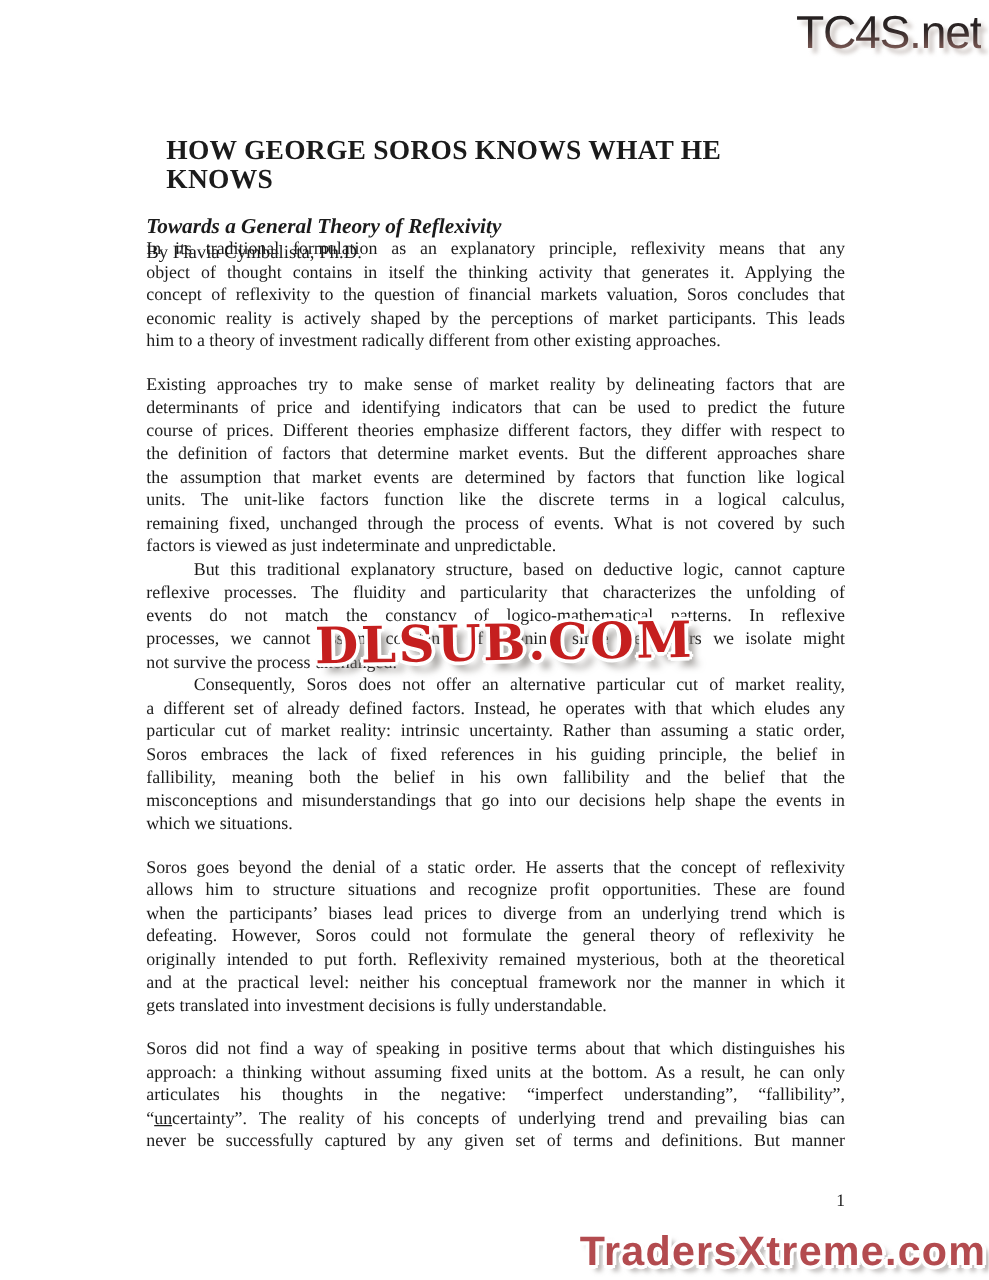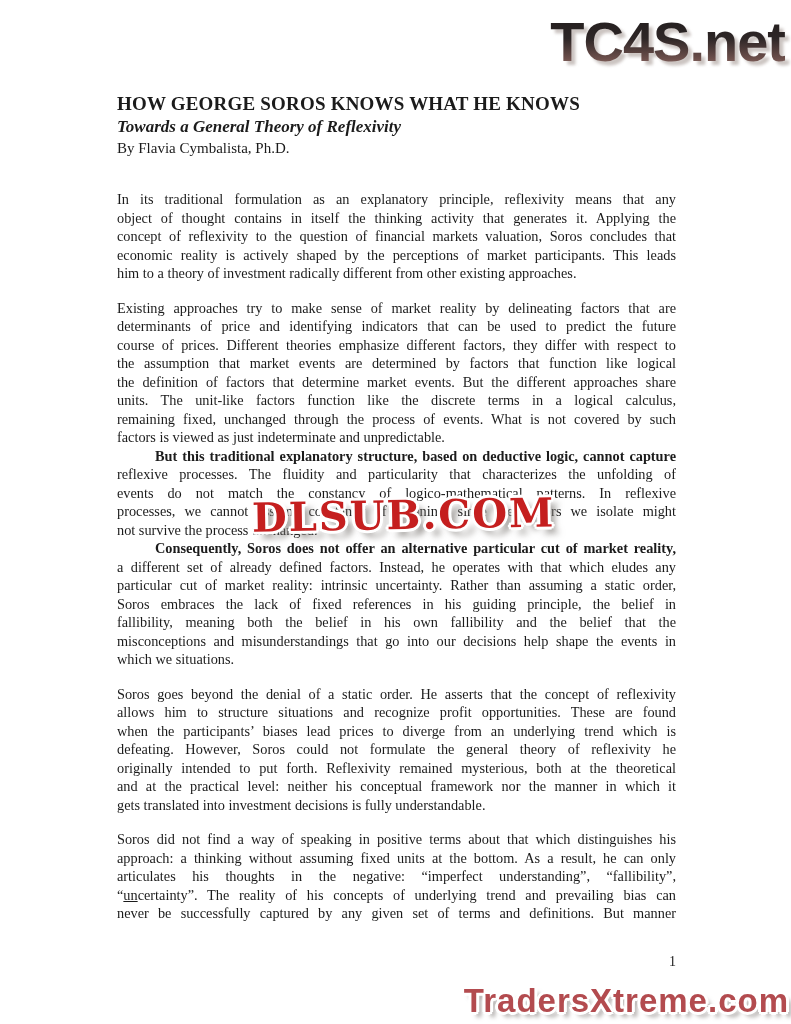--- a/index.html
+++ b/index.html
@@ -6,58 +6,58 @@
   body{
     width:791px;height:1024px;position:relative;overflow:hidden;
     background:#ffffff;
     font-family:"Liberation Serif",serif;
     color:#1b1b1b;
   }
   .page{position:absolute;inset:0;}
 
   
   .tc4s-wrap{
-    position:absolute;top:18px;right:6px;
+    position:absolute;top:2px;right:6px;
     font-family:"Liberation Sans",sans-serif;
-    font-weight:700;font-size:56px;line-height:48px;
+    font-weight:400;font-size:37px;line-height:48px;
     letter-spacing:-1px;white-space:nowrap;
   }
   .tc4s-shadow{
     position:absolute;left:4px;top:4px;
     color:#cbc4c1;filter:blur(1.5px);
   }
   .tc4s-fill{
     position:relative;
     background:linear-gradient(180deg,#211d1d 5%,#2d2626 45%,#6e504c 78%,#ab8781 96%);
     -webkit-background-clip:text;background-clip:text;color:transparent;
   }
 
   
   .titleblock{position:absolute;left:117px;top:92px;width:560px;}
   .doc-title{
-    margin:0;font-size:19px;line-height:23px;font-weight:bold;
+    margin:16px;font-size:22px;line-height:23px;font-weight:bold;
     letter-spacing:.2px;
   }
   .doc-subtitle{
     margin:1px 0 0 0;font-size:17px;line-height:21px;
     font-weight:bold;font-style:italic;
   }
   .doc-byline{margin:2px 0 0 0;font-size:15px;line-height:19px;}
 
   
   .bodytext{position:absolute;left:117px;top:190px;width:559px;font-size:14.3px;}
   .para{margin:0;}
   .para.gap{margin-top:16px;}
   .pline{
     height:18.5px;line-height:18.5px;overflow:hidden;
     text-align:justify;text-align-last:justify;
     white-space:nowrap;
   }
   .pline.end{text-align-last:left;}
-  .pline.first-indent{padding-left:38px;font-weight:bold;}
+  .pline.first-indent{padding-left:38px;}
   .u{text-decoration:underline;}
 
   
   .dlsub{
     position:absolute;left:252px;top:492px;
     font-family:"DejaVu Serif",serif;font-weight:700;
     font-size:40px;line-height:46px;letter-spacing:2px;white-space:nowrap;
     color:#c51f1f;
     transform:rotate(-1deg);
     text-shadow:
@@ -107,22 +107,22 @@
       <div class="pline">object of thought contains in itself the thinking activity that generates it. Applying the</div>
       <div class="pline">concept of reflexivity to the question of financial markets valuation, Soros concludes that</div>
       <div class="pline">economic reality is actively shaped by the perceptions of market participants. This leads</div>
       <div class="pline end">him to a theory of investment radically different from other existing approaches.</div>
     </div>
 
     <div class="para gap">
       <div class="pline">Existing approaches try to make sense of market reality by delineating factors that are</div>
       <div class="pline">determinants of price and identifying indicators that can be used to predict the future</div>
       <div class="pline">course of prices. Different theories emphasize different factors, they differ with respect to</div>
+      <div class="pline">the definition of factors that determine market events. But the different approaches share</div>
       <div class="pline">the assumption that market events are determined by factors that function like logical</div>
-      <div class="pline">the definition of factors that determine market events. But the different approaches share</div>
       <div class="pline">units. The unit-like factors function like the discrete terms in a logical calculus,</div>
       <div class="pline">remaining fixed, unchanged through the process of events. What is not covered by such</div>
       <div class="pline end">factors is viewed as just indeterminate and unpredictable.</div>
     </div>
 
     <div class="para">
       <div class="pline first-indent">But this traditional explanatory structure, based on deductive logic, cannot capture</div>
       <div class="pline">reflexive processes. The fluidity and particularity that characterizes the unfolding of</div>
       <div class="pline">events do not match the constancy of logico-mathematical patterns. In reflexive</div>
       <div class="pline">processes, we cannot assume constancy of meaning, since the factors we isolate might</div>

